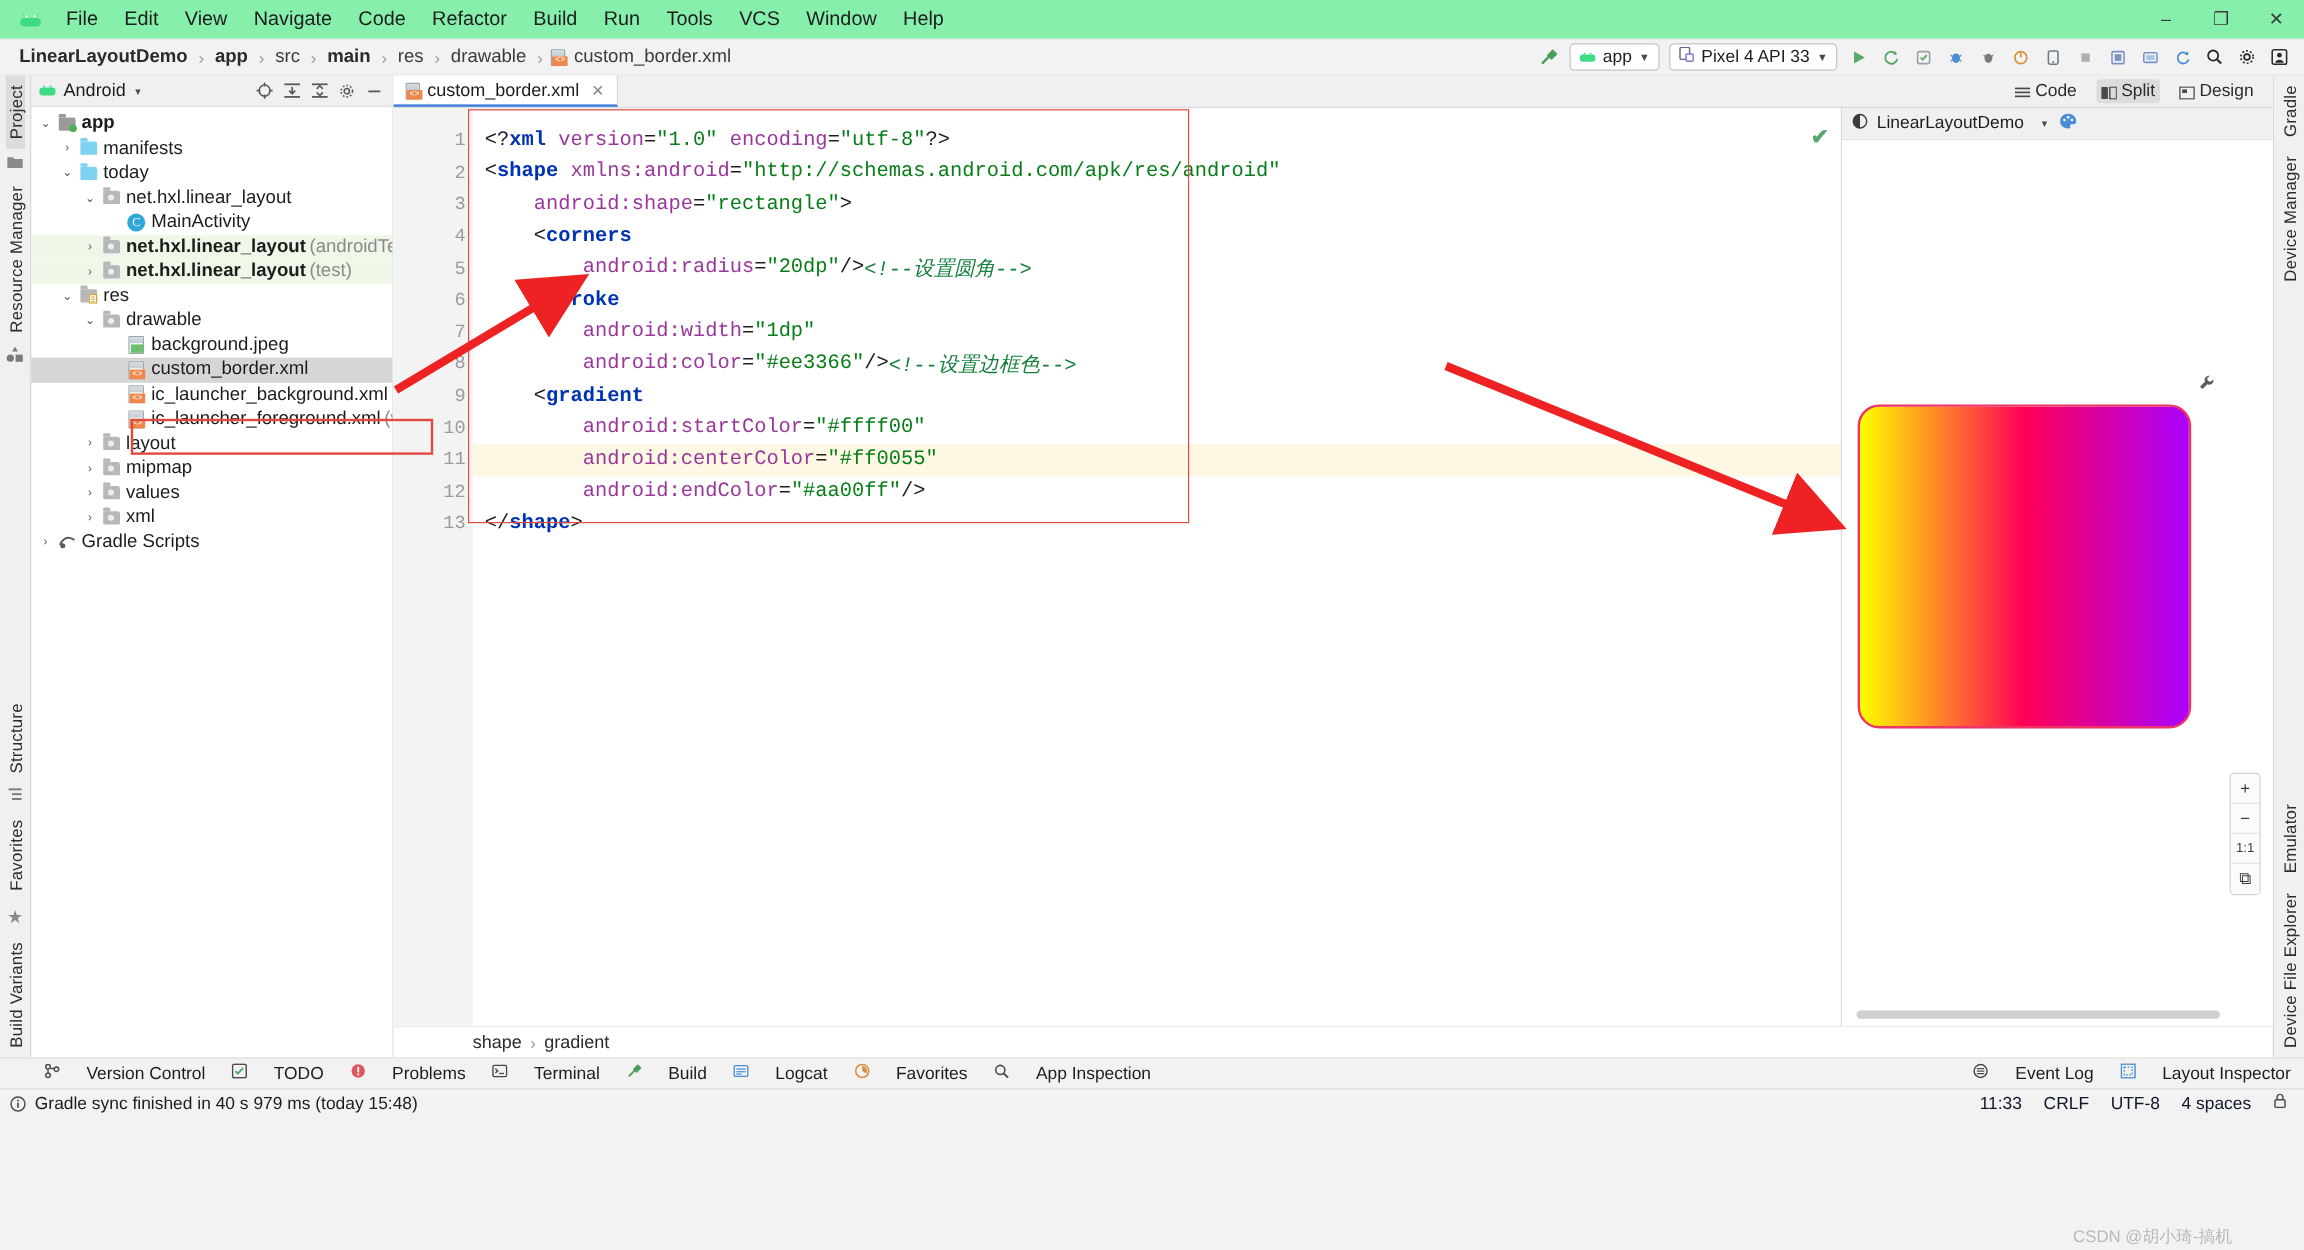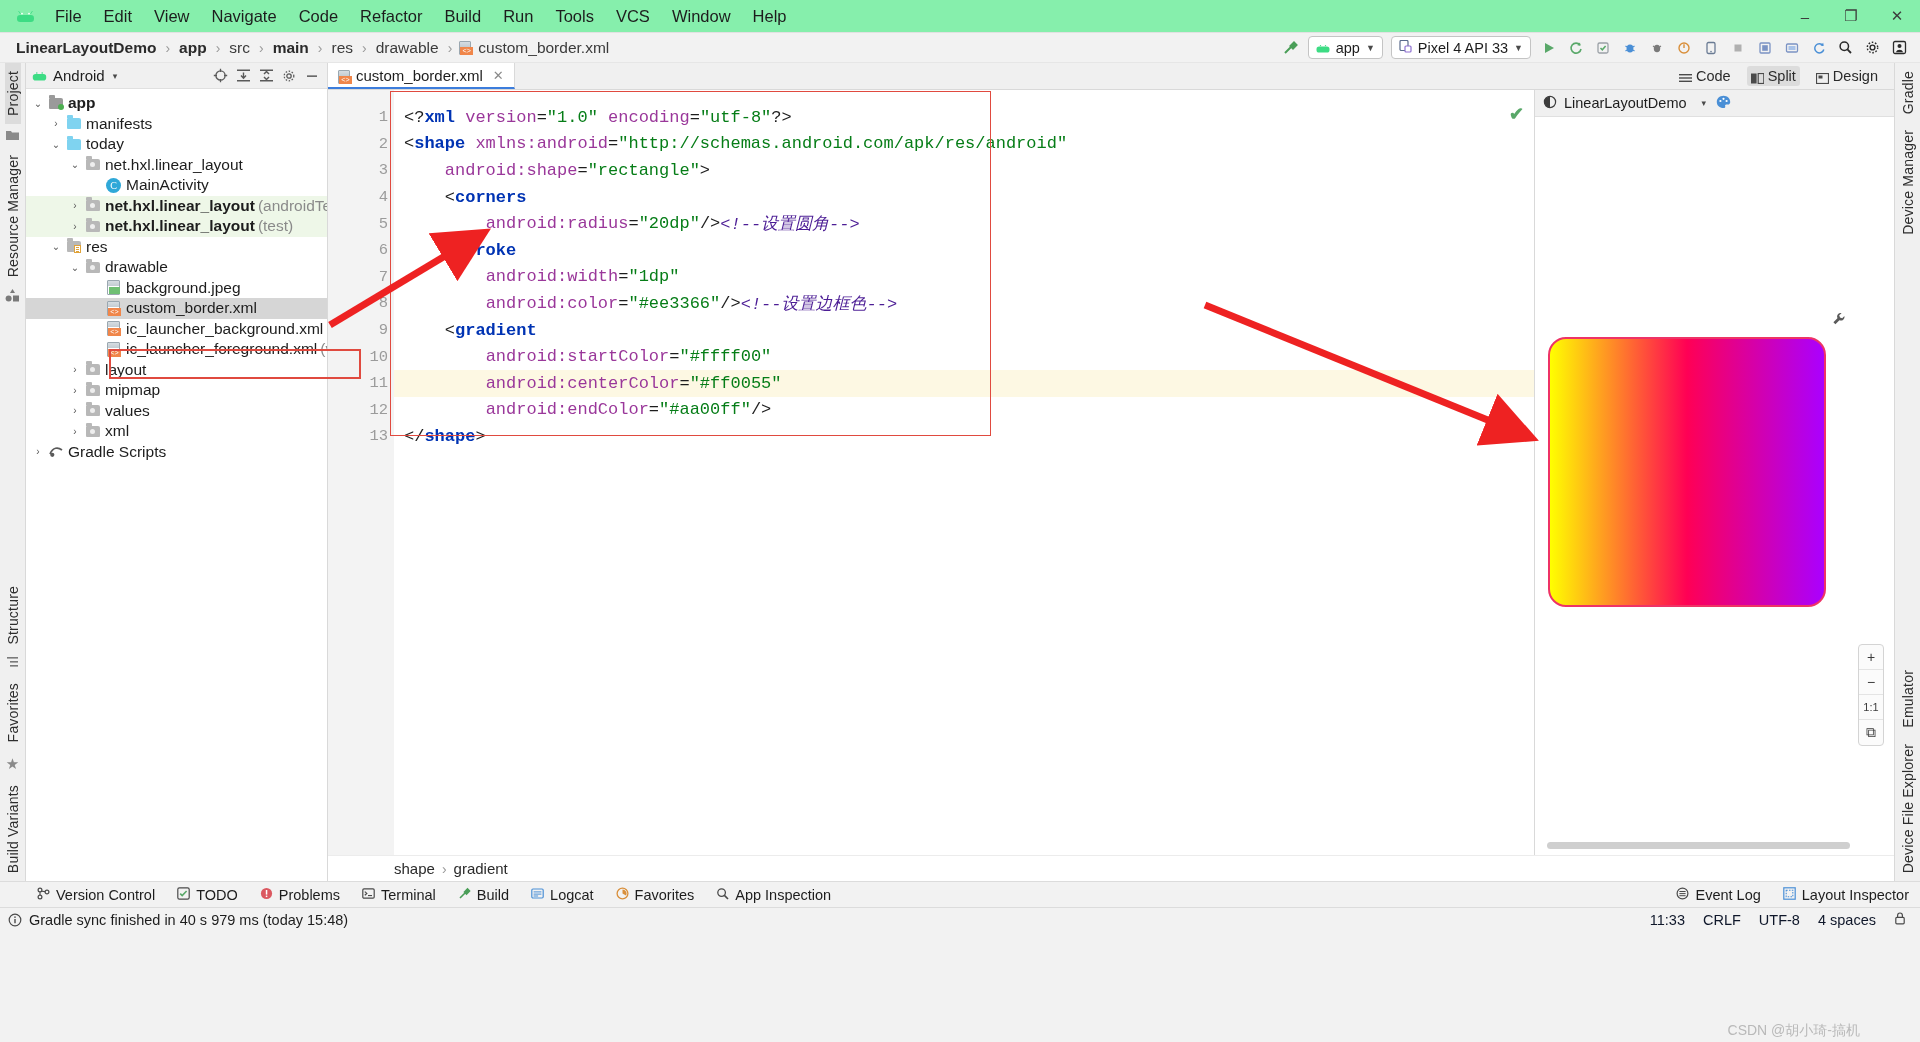--- a/index.html
+++ b/index.html
@@ -136,21 +136,21 @@
 
   .code-lines { flex:1; padding-top:14px; font-family:"Liberation Mono", monospace;
                 font-size:17px; position:relative; min-width:0; }
   .cline { height:26.6px; display:flex; align-items:center; white-space:pre; padding-left:10px; }
   .cline.hl { background:#fdf8e3; }
   .t-tag   { color:#0033b3; font-weight:bold; }
   .t-punct { color:#1d1d1d; }
   .t-attr  { color:#9a379a; }
   .t-str   { color:#067d17; }
   .t-pi    { color:#0033b3; font-weight:bold; }
-  .t-cmt   { color:#4c1d95; font-style:italic;text-align:right; }
+  .t-cmt   { color:#15803d; font-style:italic;text-align:right; }
 
   .code-redbox { position:absolute; border:1px solid #e04a3f; pointer-events:none; }
   .check { position:absolute; color:#59a869; font-size:18px; font-weight:bold; }
 
   
   .preview-col { width:360px; background:#fff; border-left:1px solid #d9d9d9;
                  display:flex; flex-direction:column; position:relative; flex:none; }
   .prev-head { height:27px; display:flex; align-items:center; gap:7px; padding:0 8px;
                background:#f0f0f0; border-bottom:1px solid #e0e0e0; font-size:14.5px; }
   .prev-canvas { flex:1; position:relative; background:#fff; overflow:hidden; }
@@ -166,21 +166,21 @@
 
   
   .editor-crumbs { height:26px; display:flex; align-items:center; padding-left:66px;
                    font-size:15px; color:#2b2b2b; background:#fff; border-top:1px solid #ececec; }
 
   
   .toolwin-bar {
     height:26px; background:#f2f2f2; border-top:1px solid #dcdcdc;
     display:flex; align-items:center; padding-left:26px; font-size:14.5px; gap:0px;
   }
-  .tw { display:flex; align-items:center; gap:6px; padding:2px 11px; border-radius:3px; color:#1d1d1d; }
+  .tw { display:flex; align-items:center; gap:22px; padding:2px 11px; border-radius:3px; color:#1d1d1d; }
   .tw-right { margin-left:auto; display:flex; align-items:center; }
   .statusbar {
     height:24px; background:#f2f2f2; border-top:1px solid #dcdcdc;
     display:flex; align-items:center; padding-left:8px; font-size:14.5px; color:#1d1d1d;
   }
   .sb-right { margin-left:auto; display:flex; align-items:center; gap:18px; padding-right:14px;
               color:#0f172a; }
   .wm { color:#b9b9b9; font-size:14px; }
 
   

